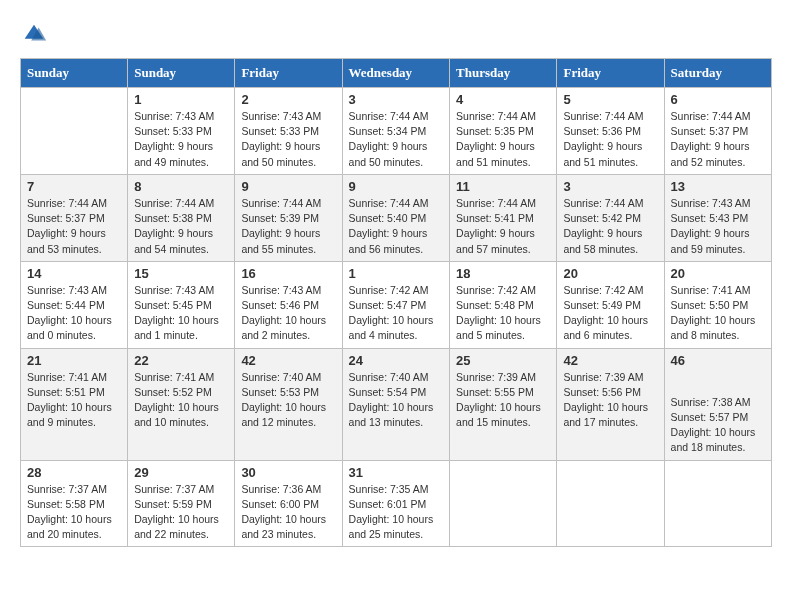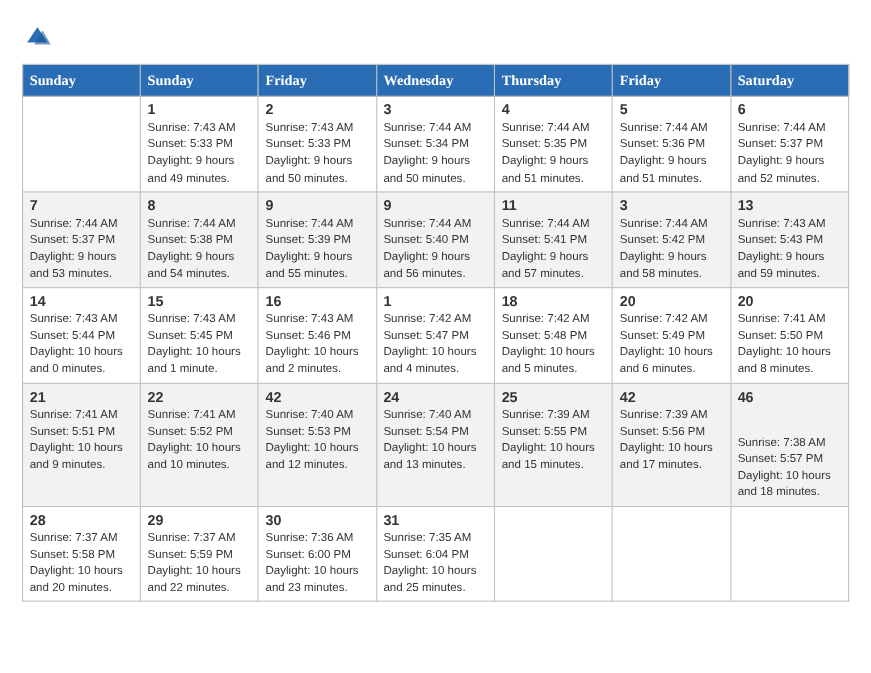--- a/index.html
+++ b/index.html
@@ -344,21 +344,21 @@
           <td>
             <span class="day-number">30</span>
             <div class="day-info" style="white-space: pre-line;">Sunrise: 7:36 AM
 Sunset: 6:00 PM
 Daylight: 10 hours
 and 23 minutes.</div>
           </td>
           <td>
             <span class="day-number">31</span>
             <div class="day-info" style="white-space: pre-line;">Sunrise: 7:35 AM
-Sunset: 6:04 PM
+Sunset: 6:01 PM
 Daylight: 10 hours
 and 25 minutes.</div>
           </td>
           <td class="empty-cell"></td>
           <td class="empty-cell"></td>
           <td class="empty-cell"></td>
         </tr>
       </tbody>
   </table>
 </div>

